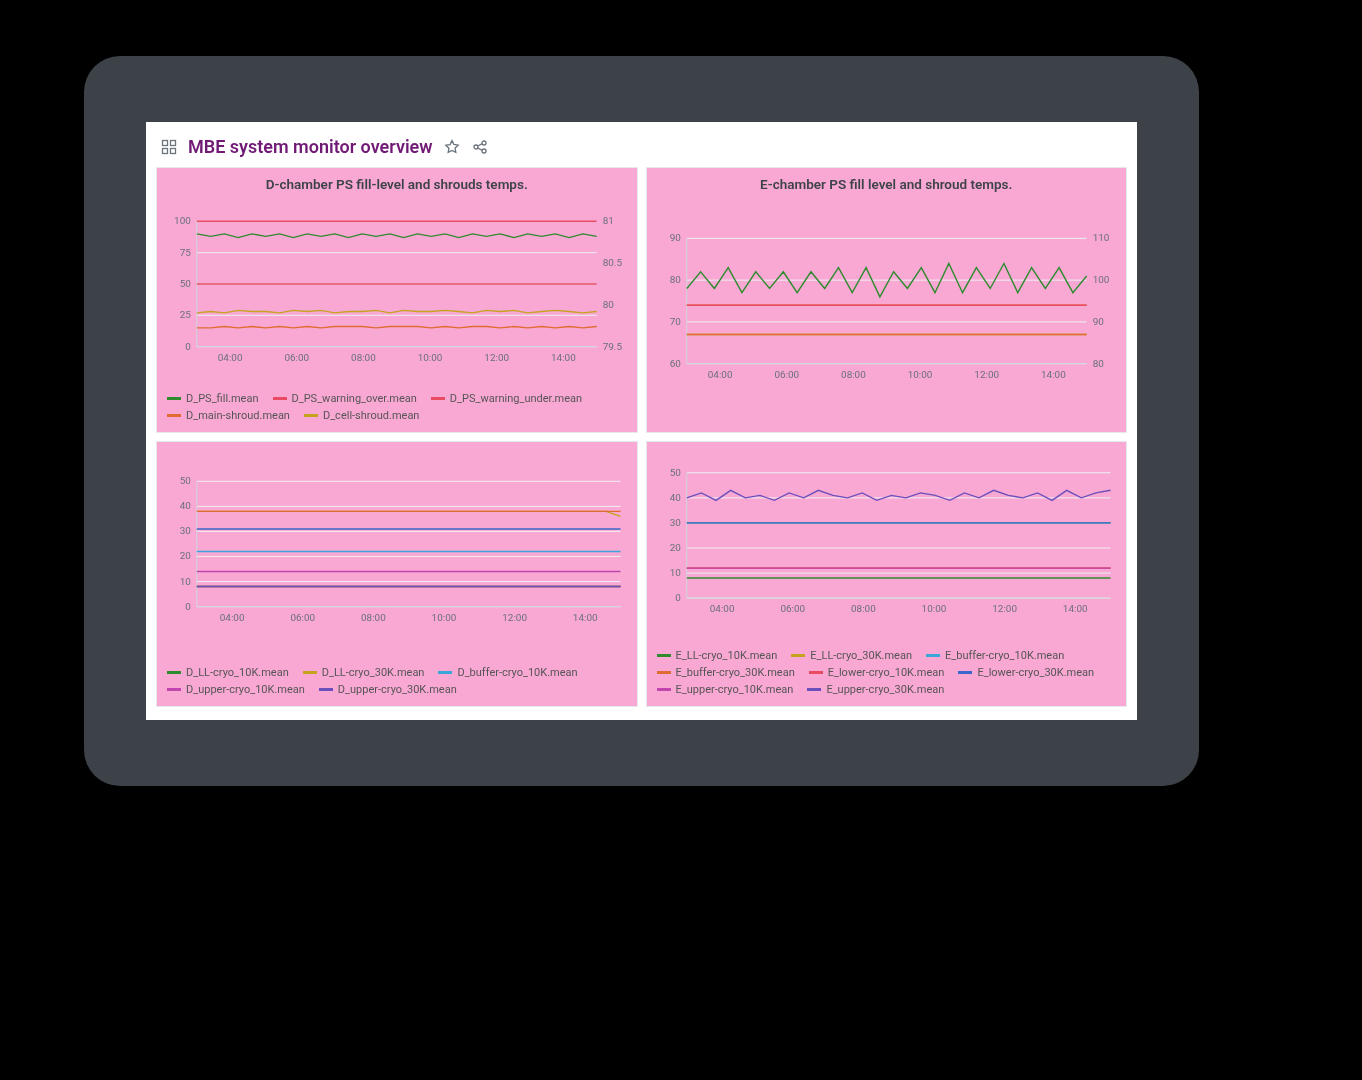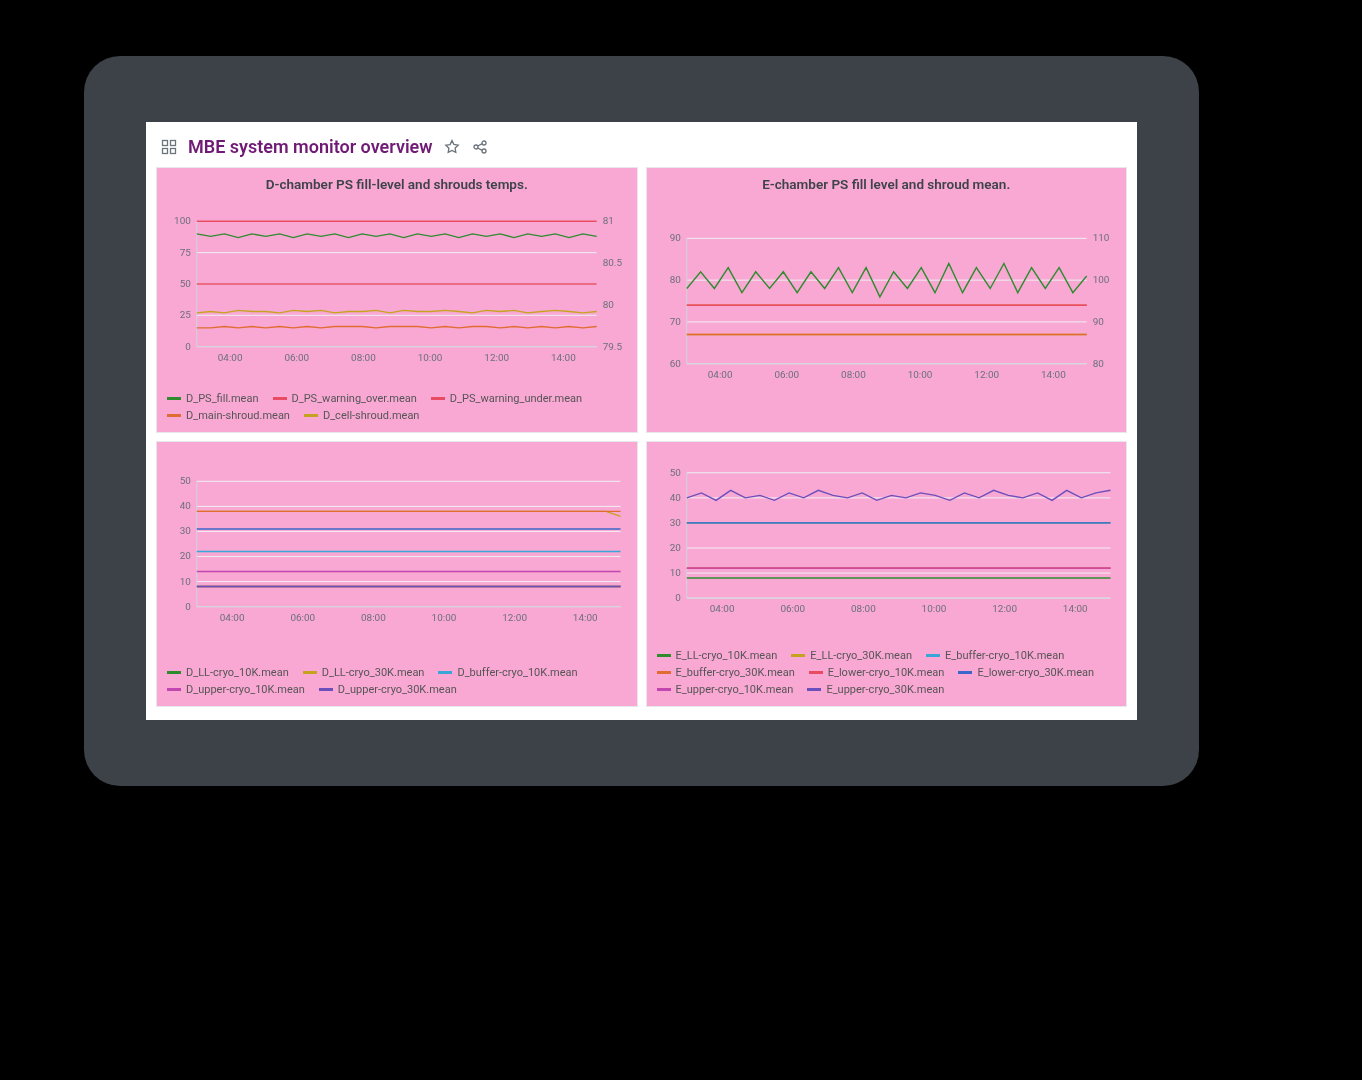--- a/index.html
+++ b/index.html
@@ -94,21 +94,21 @@
               <span class="lg"><span class="sw" style="background:#e94b63"></span>D_PS_warning_over.mean</span>
               <span class="lg"><span class="sw" style="background:#e94b63"></span>D_PS_warning_under.mean</span>
             </div>
             <div class="row right">
               <span class="lg"><span class="sw" style="background:#e06c32"></span>D_main-shroud.mean</span>
               <span class="lg"><span class="sw" style="background:#c4a41f"></span>D_cell-shroud.mean</span>
             </div>
           </div>
         </div>
         <div class="panel">
-          <div class="panel-title">E-chamber PS fill level and shroud mean.</div>
+          <div class="panel-title">E-chamber PS fill level and shroud temps.</div>
           <div class="chart-outer"><svg viewBox="0 0 470 150" width="100%" height="100%">
               <line class="tick" x1="34" x2="436" y1="132" y2="132" stroke="#eef0f3"></line>
               <text x="28" y="135" text-anchor="end">60</text>
               <line class="tick" x1="34" x2="436" y1="90.00000000000001" y2="90.00000000000001" stroke="#eef0f3"></line>
               <text x="28" y="93.00000000000001" text-anchor="end">70</text>
               <line class="tick" x1="34" x2="436" y1="48.00000000000001" y2="48.00000000000001" stroke="#eef0f3"></line>
               <text x="28" y="51.00000000000001" text-anchor="end">80</text>
               <line class="tick" x1="34" x2="436" y1="6" y2="6" stroke="#eef0f3"></line>
               <text x="28" y="9" text-anchor="end">90</text>
               <text x="442" y="135" text-anchor="start">80</text>

